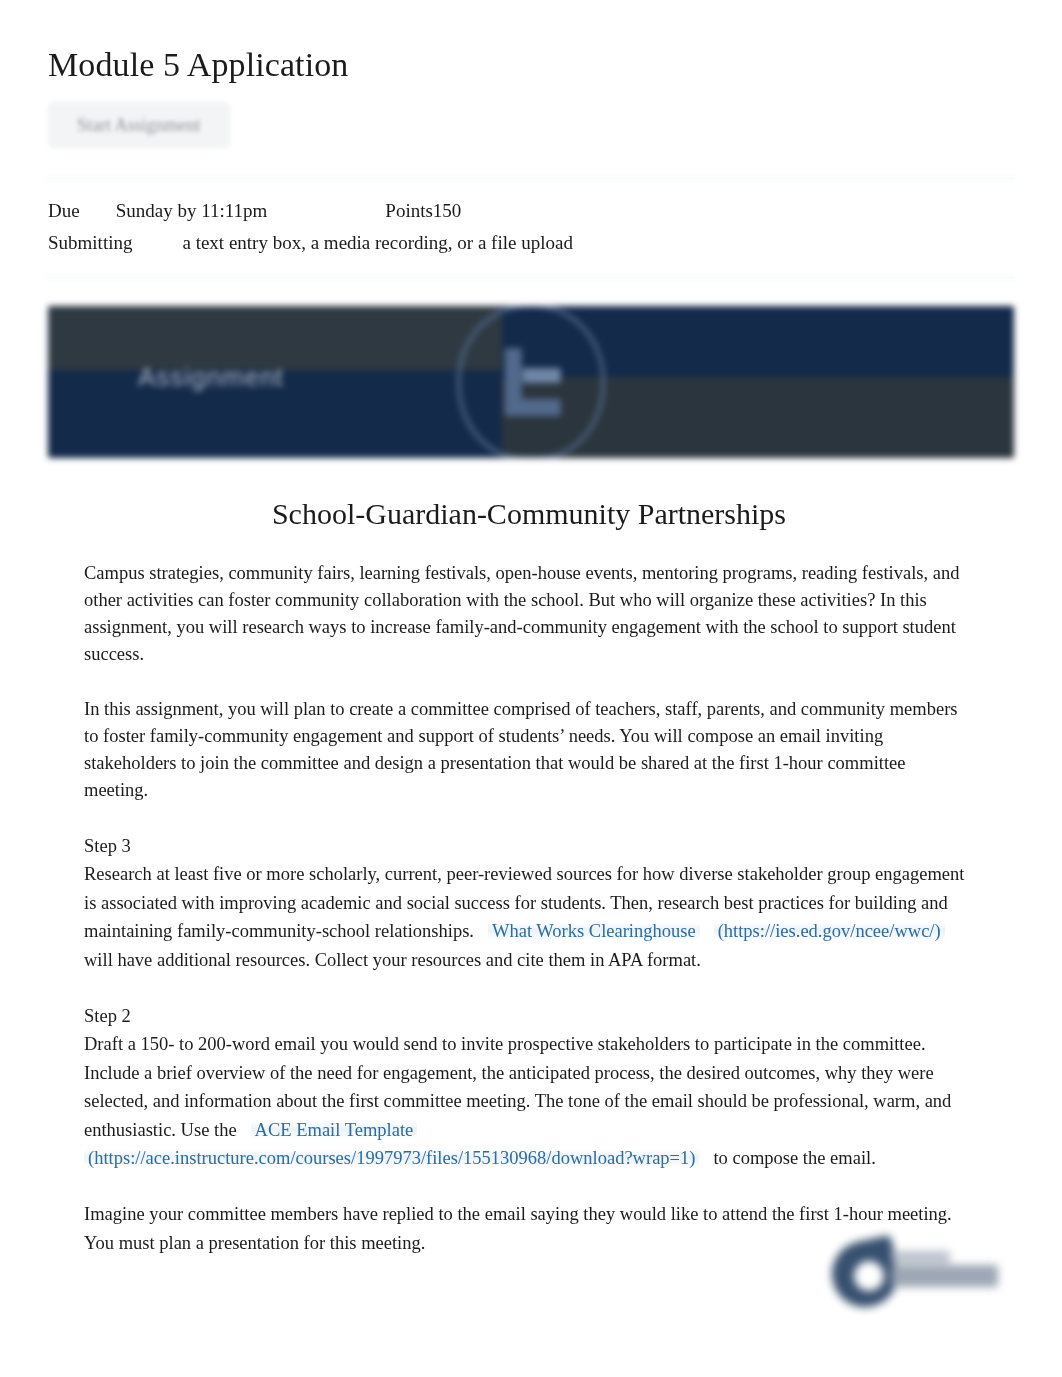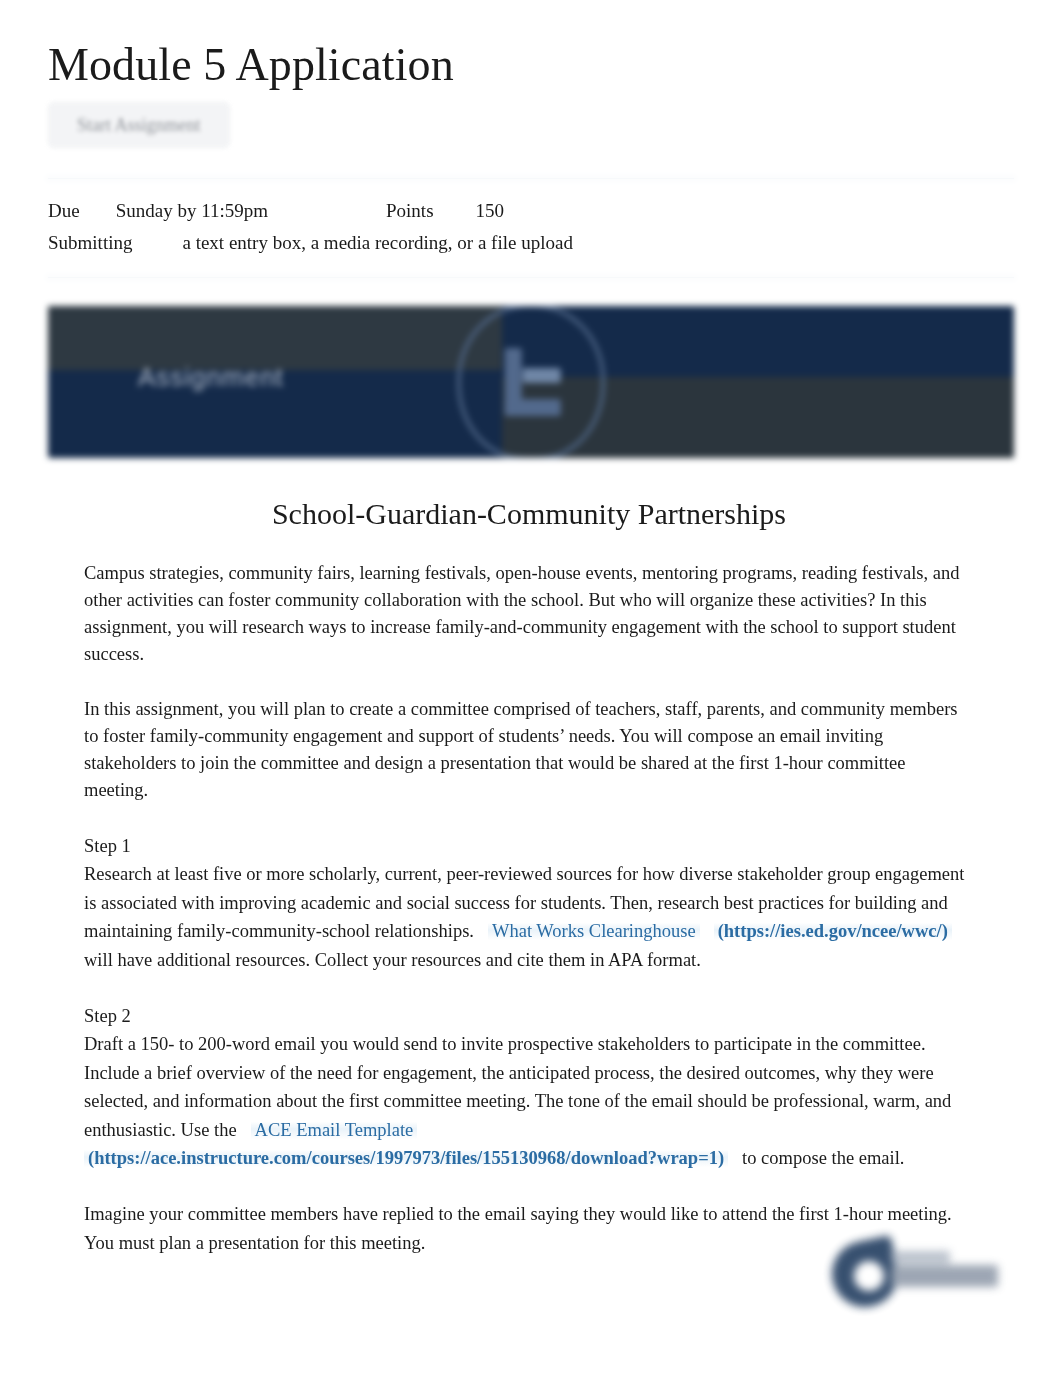--- a/index.html
+++ b/index.html
@@ -21,21 +21,21 @@
     position: relative;
     width: 1062px;
     height: 1377px;
   }
 
   
   .assignment-header {
     padding: 44px 48px 0 48px;
   }
   .page-title {
-    font-size: 46px;
+    font-size: 34px;
     line-height: 42px;
     font-weight: 400;
     margin: 0;
     letter-spacing: 0.1px;
     color: #1b1b1b;
   }
 
   .start-assignment-wrap {
     margin-top: 16px;
     height: 48px;
@@ -77,21 +77,21 @@
     line-height: 32px;
   }
   .meta-row {
     display: flex;
     align-items: baseline;
     white-space: nowrap;
   }
   .meta-key-due { display: inline-block; }
   .meta-val-due { display: inline-block; margin-left: 36px; }
   .meta-key-points { display: inline-block; margin-left: 118px; }
-  .meta-val-points { display: inline-block; margin-left: 42px; }
+  .meta-val-points { display: inline-block; }
   .meta-key-sub { display: inline-block; }
   .meta-val-sub { display: inline-block; margin-left: 50px; }
 
   .meta-spacer { height: 18px; }
 
   
   .banner-wrap {
     margin: 28px 48px 0 48px;
     height: 152px;
     position: relative;
@@ -225,21 +225,20 @@
     filter: blur(0.35px);
     background: linear-gradient(to bottom, rgba(233,242,248,0) 8%, rgba(226,238,247,0.75) 45%, rgba(233,242,248,0) 95%);
   }
   .inline-url {
     color: #2b6ca3;
     text-decoration: none;
     white-space: nowrap;
     padding: 0 4px;
     filter: blur(0.35px);
     background: linear-gradient(to bottom, rgba(233,242,248,0) 8%, rgba(226,238,247,0.75) 45%, rgba(233,242,248,0) 95%);
-    font-weight: bold;
   }
   .lnk-gap { display: inline-block; width: 14px; }
 
   
   .watermark {
     position: absolute;
     right: 52px;
     bottom: 48px;
     width: 190px;
     height: 96px;
@@ -295,21 +294,21 @@
     <div class="start-assignment-wrap">
       <div class="start-assignment-btn">Start Assignment</div>
     </div>
   </div>
 
   <div class="divider top"></div>
 
   <div class="meta-block">
     <div class="meta-row">
       <span class="meta-key-due">Due</span>
-      <span class="meta-val-due">Sunday by 11:59pm</span>
+      <span class="meta-val-due">Sunday by 11:11pm</span>
       <span class="meta-key-points">Points</span>
       <span class="meta-val-points">150</span>
     </div>
     <div class="meta-row">
       <span class="meta-key-sub">Submitting</span>
       <span class="meta-val-sub">a text entry box, a media recording, or a file upload</span>
     </div>
   </div>
 
   <div class="meta-spacer"></div>
@@ -330,21 +329,21 @@
     </div>
   </div>
 
   <div class="content">
     <h2 class="content-title">School-Guardian-Community Partnerships</h2>
 
 
     <p class="body-par">Campus strategies, community fairs, learning festivals, open-house events, mentoring programs, reading festivals, and other activities can foster community collaboration with the school. But who will organize these activities? In this assignment, you will research ways to increase family-and-community engagement with the school to support student success.</p>
     <p class="body-par">In this assignment, you will plan to create a committee comprised of teachers, staff, parents, and community members to foster family-community engagement and support of students’ needs. You will compose an email inviting stakeholders to join the committee and design a presentation that would be shared at the first 1-hour committee meeting.</p>
 
-    <p class="step-head">Step 1</p>
+    <p class="step-head">Step 3</p>
     <p class="step-body"><span>Research at least five or more scholarly, current, peer-reviewed sources for how diverse stakeholder group engagement is associated with improving academic and social success for students. Then, research best practices for building and maintaining family-community-school relationships.</span><span class="lnk-gap"></span><a class="inline-link" href="#">What Works Clearinghouse</a><span class="lnk-gap"></span><a class="inline-url" href="#">(https://ies.ed.gov/ncee/wwc/)</a><span class="lnk-gap"></span><span>will have additional resources. Collect your resources and cite them in APA format.</span></p>
 
     <p class="step-head">Step 2</p>
     <p class="step-body"><span>Draft a 150- to 200-word email you would send to invite prospective stakeholders to participate in the committee. Include a brief overview of the need for engagement, the anticipated process, the desired outcomes, why they were selected, and information about the first committee meeting. The tone of the email should be professional, warm, and enthusiastic. Use the</span><span class="lnk-gap"></span><a class="inline-link" href="#">ACE Email Template</a><span class="lnk-gap"></span><a class="inline-url" href="#">(https://ace.instructure.com/courses/1997973/files/155130968/download?wrap=1)</a><span class="lnk-gap"></span><span>to compose the email.</span></p>
 
     <p class="step-body">Imagine your committee members have replied to the email saying they would like to attend the first 1-hour meeting. You must plan a presentation for this meeting.</p>
   </div>
 
   <div class="watermark">
     <div class="wm-mark"></div>

